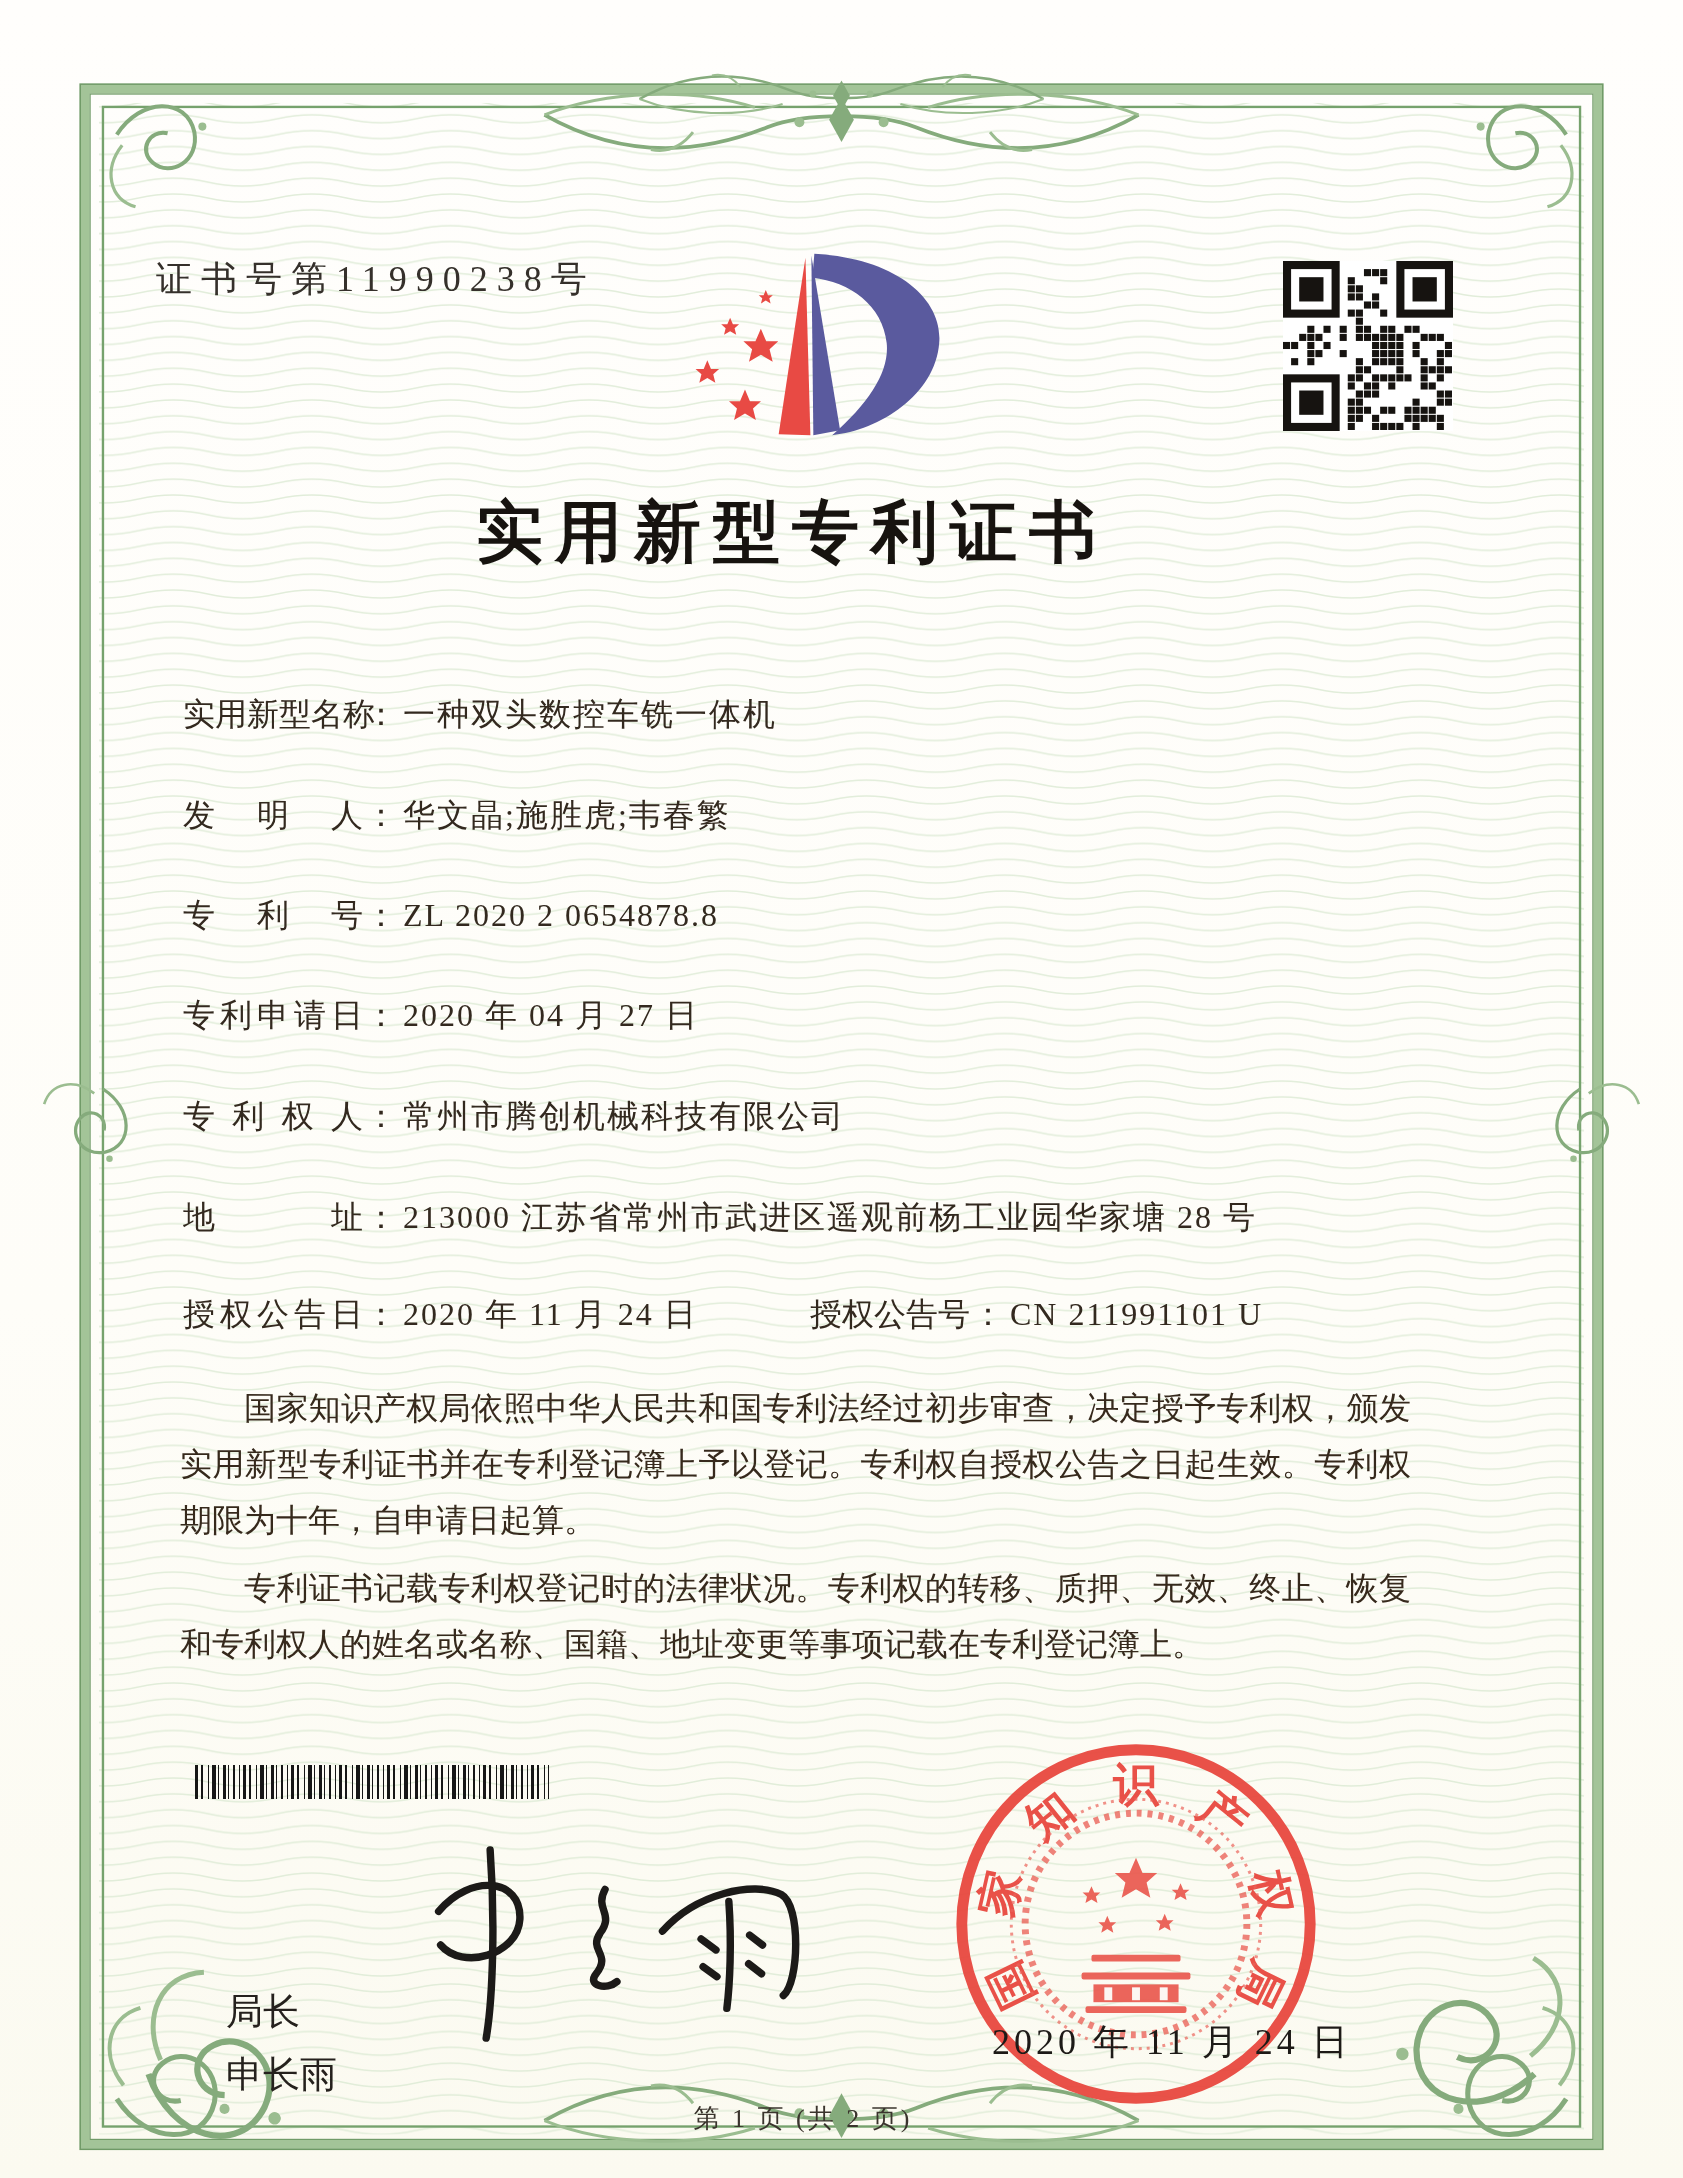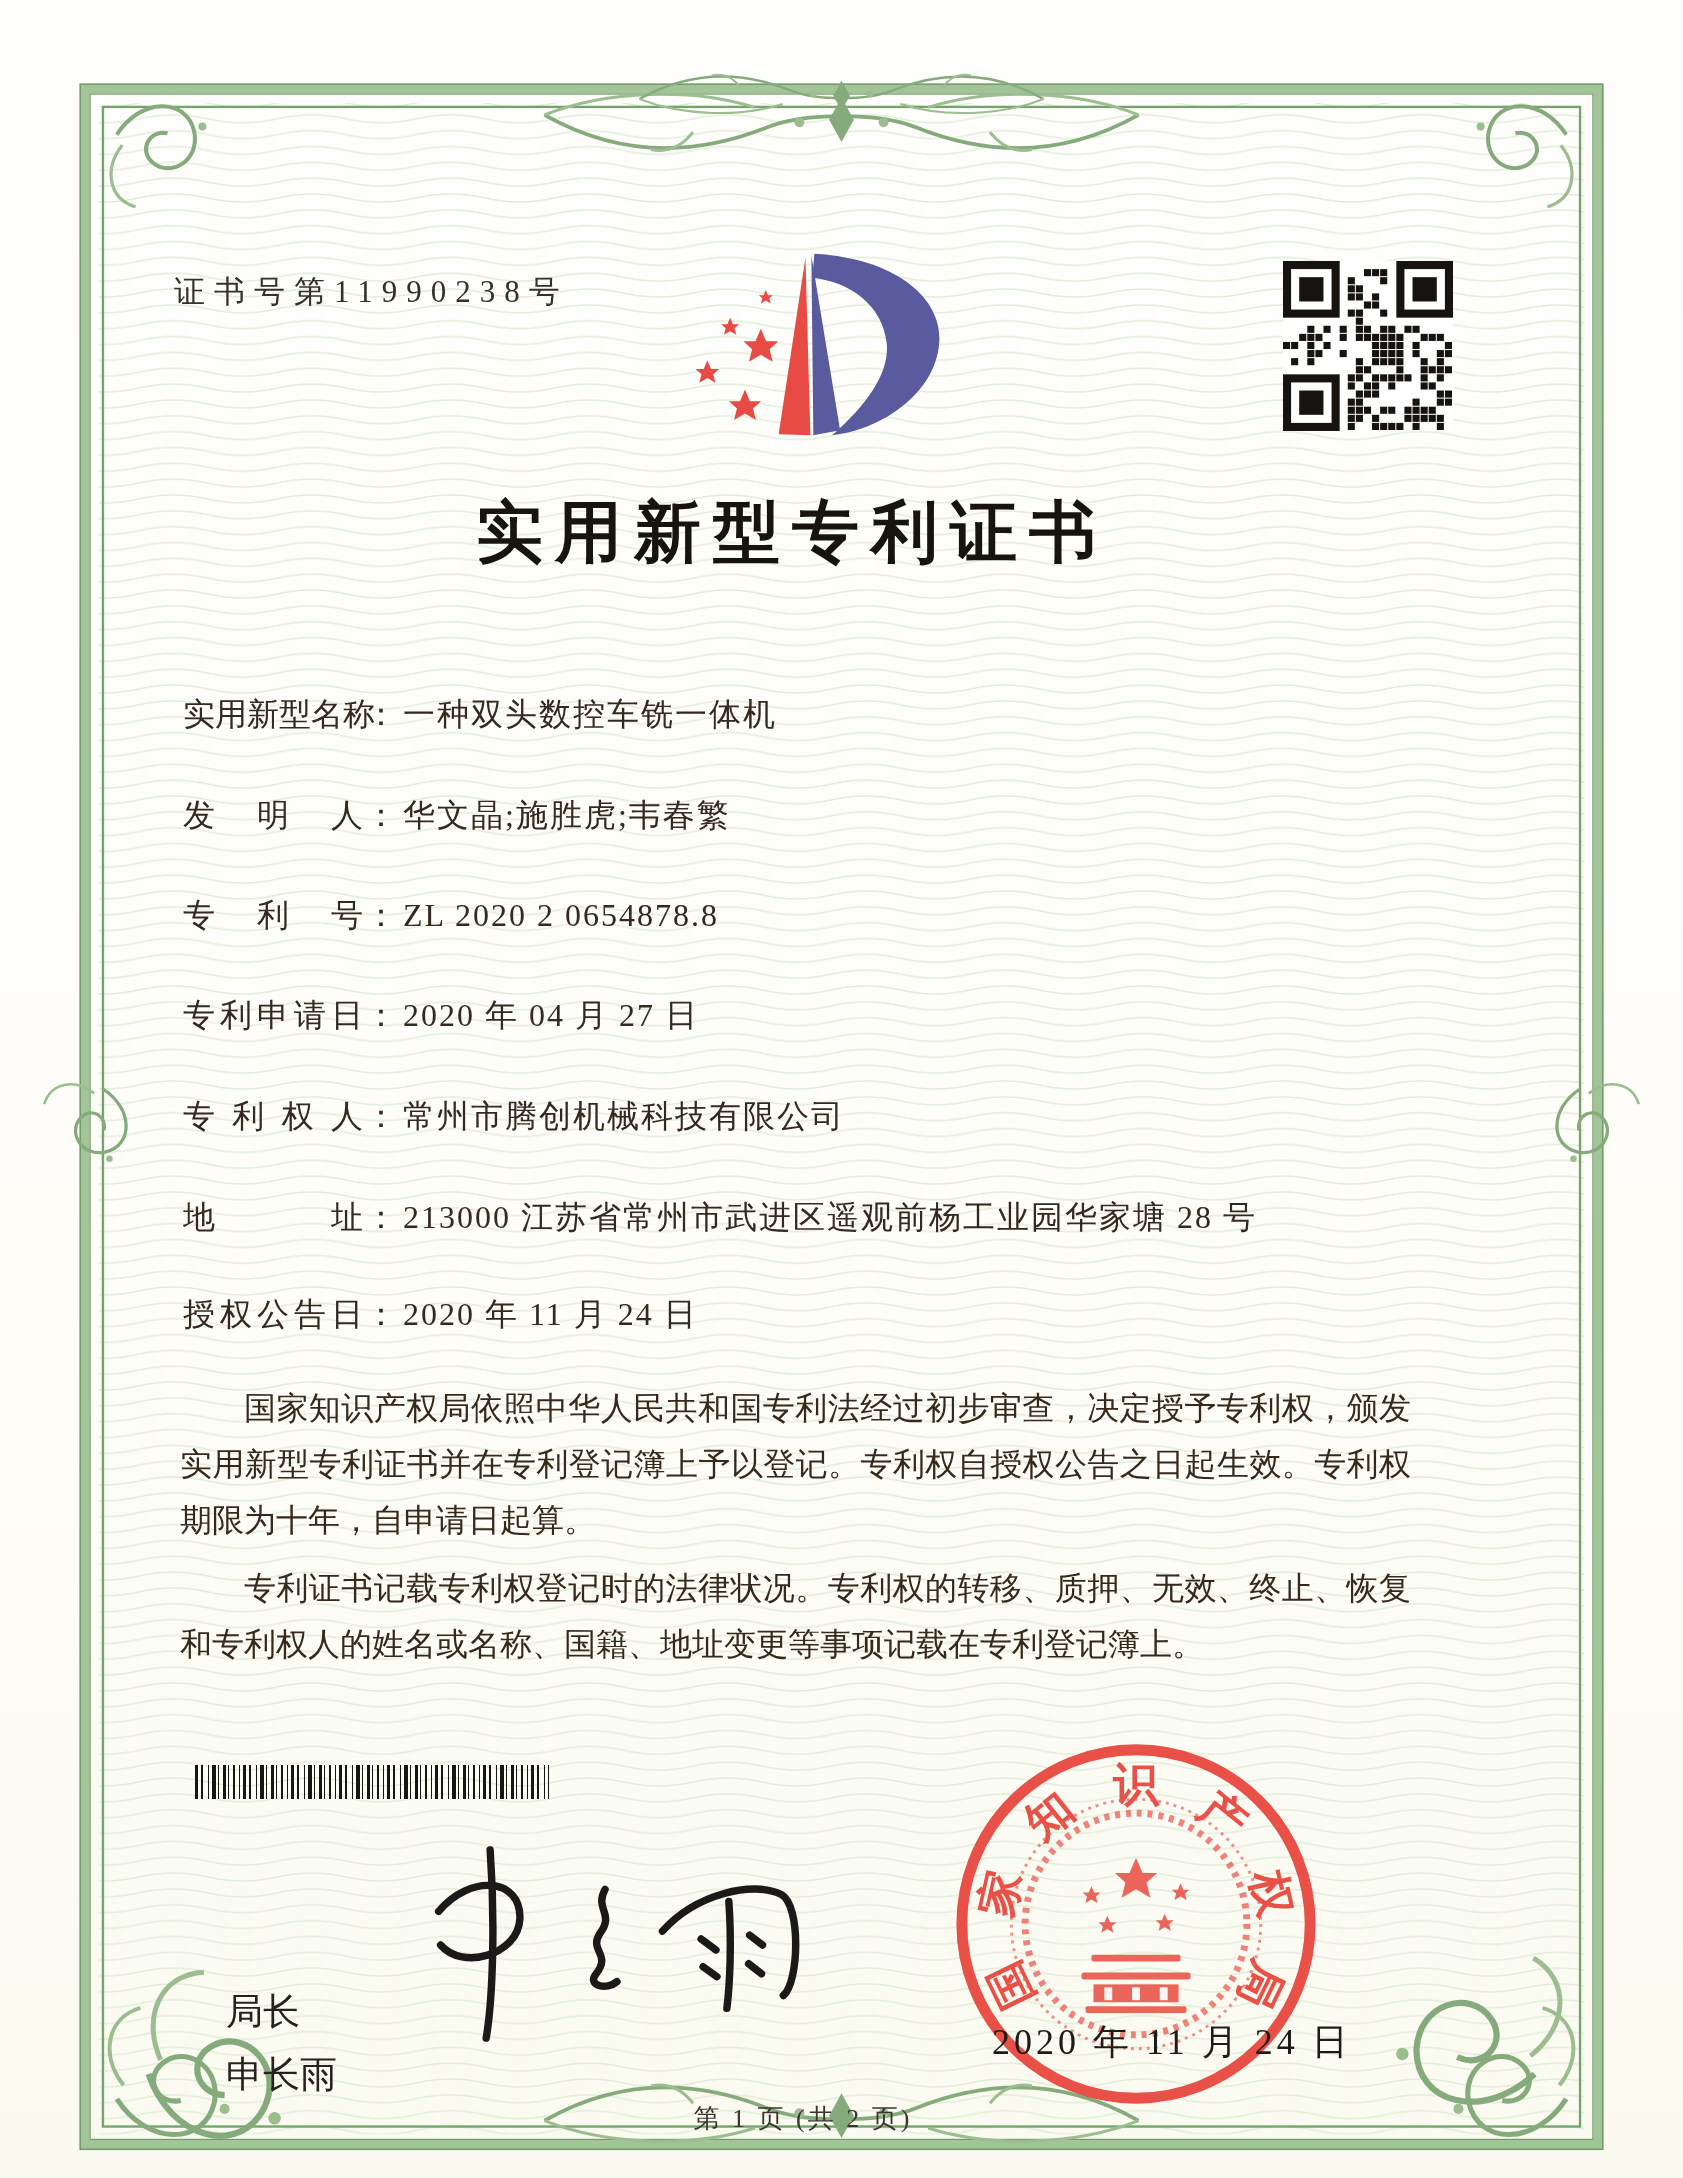--- a/index.html
+++ b/index.html
@@ -6,21 +6,21 @@
   .page{
     position:relative;width:1683px;height:2178px;margin:0 auto;
     background:linear-gradient(180deg,#fffefc 0%,#fefdf8 60%,#fbfaf0 100%);
     overflow:hidden;
     font-family:"Liberation Serif","DejaVu Serif",serif;
     color:#2b2521;
   }
   .abs{position:absolute;}
   svg{display:block;}
 
-  .cert-no{left:174px;top:255px;font-size:31px;letter-spacing:9px;color:#35302b;margin-top:16px;}
+  .cert-no{left:156px;top:255px;font-size:36px;letter-spacing:9px;color:#35302b;}
 
   .title{
     left:0;top:487px;width:1584px;text-align:center;
     font-size:67px;font-weight:bold;letter-spacing:12px;color:#17130f;
   }
 
   .row{left:183px;height:46px;font-size:32px;white-space:nowrap;color:#33291f;}
   .rlabel{display:inline-block;width:180px;text-align:justify;text-align-last:justify;vertical-align:top;}
   .rcolon{display:inline-block;margin:0 6px 0 2px;}
   .rvalue{letter-spacing:2px;font-family:Liberation Serif, serif;}
@@ -278,20 +278,23 @@
     <span class="rlabel">专利申请日</span><span class="rcolon">：</span><span class="rvalue">2020 年 04 月 27 日</span>
   </div>
   <div class="abs z3 row" style="top:1095px">
     <span class="rlabel">专利权人</span><span class="rcolon">：</span><span class="rvalue">常州市腾创机械科技有限公司</span>
   </div>
   <div class="abs z3 row" style="top:1196px">
     <span class="rlabel">地址</span><span class="rcolon">：</span><span class="rvalue">213000 江苏省常州市武进区遥观前杨工业园华家塘 28 号</span>
   </div>
   <div class="abs z3 row" style="top:1293px">
     <span class="rlabel">授权公告日</span><span class="rcolon">：</span><span class="rvalue">2020 年 11 月 24 日</span>
+    <span class="pair2">
+      <span>授权公告号</span><span class="rcolon">：</span><span class="rvalue">CN 211991101 U</span>
+    </span>
   </div>
 
   <div class="abs z3 body-text" style="top:1368px">
     <p>国家知识产权局依照中华人民共和国专利法经过初步审查，决定授予专利权，颁发实用新型专利证书并在专利登记簿上予以登记。专利权自授权公告之日起生效。专利权期限为十年，自申请日起算。</p>
     <p>专利证书记载专利权登记时的法律状况。专利权的转移、质押、无效、终止、恢复和专利权人的姓名或名称、国籍、地址变更等事项记载在专利登记簿上。</p>
   </div>
 
   <div class="abs z3 barcode"></div>
 
   <div class="abs z3 director">

